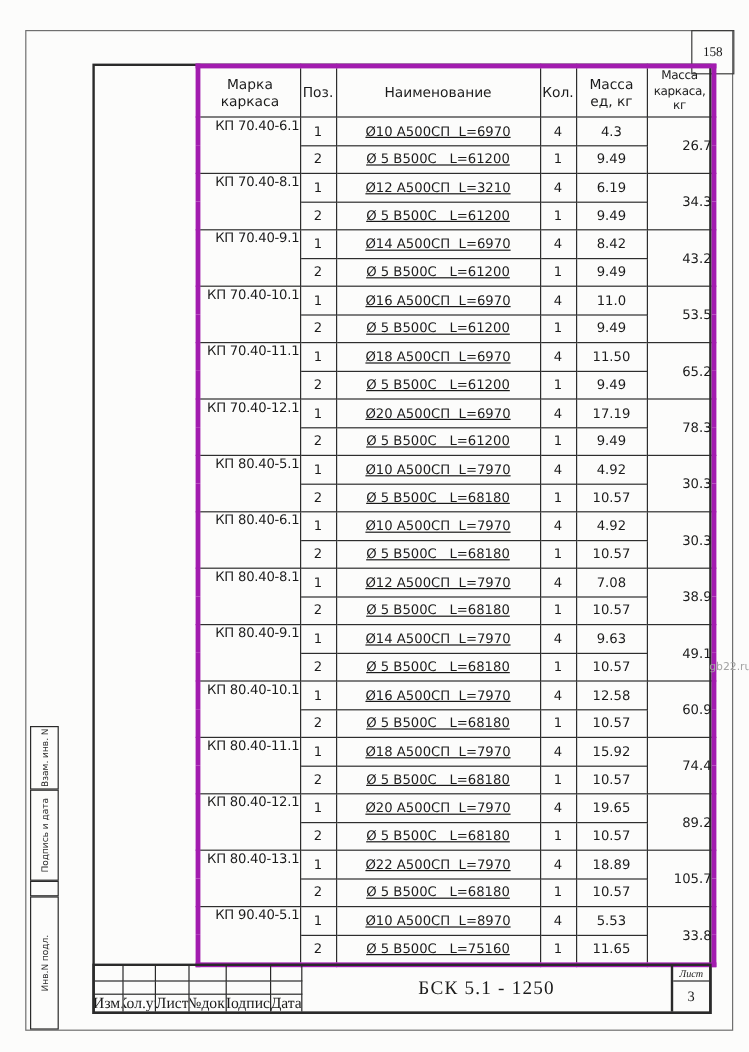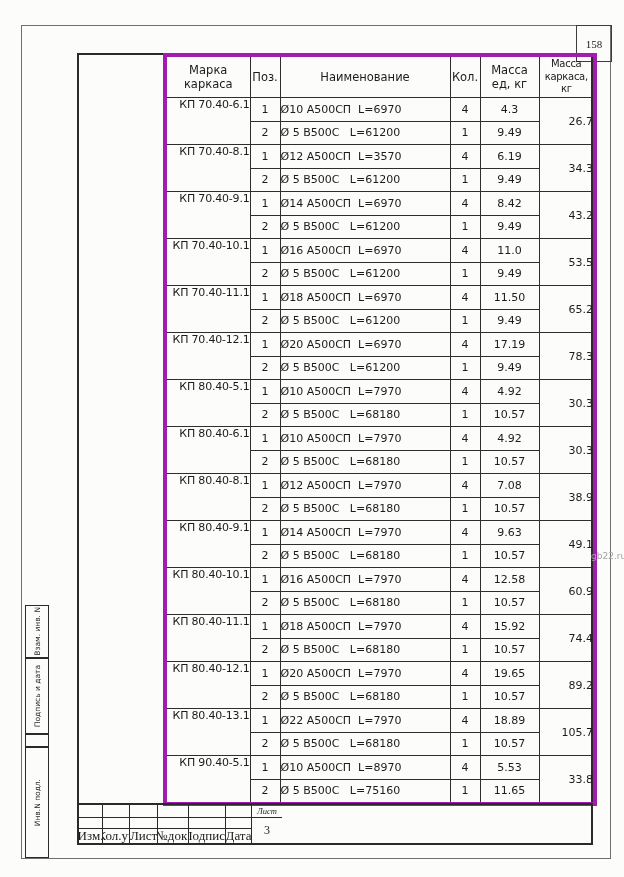--- a/index.html
+++ b/index.html
@@ -18,21 +18,21 @@
   
   .spec-table-wrap{position:absolute;left:163px;top:53px;}
   table.spec{border-collapse:collapse;table-layout:fixed;width:430px;border:4px solid #a21caf;}
   table.spec th, table.spec td{border:1px solid #2e2e2e;padding:0;overflow:hidden;}
   table.spec th{font-weight:normal;font-size:11.5px;line-height:1.25;white-space:pre-line;
         height:40px;vertical-align:middle;text-align:center;}
   table.spec th.small{font-size:10px;letter-spacing:-0.3px;}
   table.spec td{height:22.5px;font-size:11px;}
   td.mark{vertical-align:top;text-align:right;padding:4px 0 0 3px;font-size:10px;letter-spacing:-0.2px;}
   td.pos,td.qty{text-align:center;}
-  td.name{text-align:left;padding-left:10px;white-space:pre;}
+  td.name{text-align:center;padding-left:10px;white-space:pre;text-decoration:underline;}
   td.unit{text-align:center;padding-left:9px;}
   td.total{text-align:right;vertical-align:middle;font-size:11px;}
   
   .stamp{position:absolute;left:77px;top:803px;width:516px;height:42px;border:2px solid #2a2a2a;
         box-sizing:border-box;display:flex;background:transparent;}
   .stamp-columns{width:173px;display:grid;grid-template-columns:24px 27px 28px 31px 37px 26px;
         grid-template-rows:13px 11px 1fr;box-sizing:border-box;}
   .stamp-cell{border-right:1px solid #2a2a2a;border-bottom:1px solid #2a2a2a;box-sizing:border-box;}
   .stamp-cell.lbl{border-bottom:none;display:flex;align-items:center;justify-content:center;
         font-family:"Liberation Serif",serif;font-size:13px;white-space:nowrap;overflow:hidden;}
@@ -113,21 +113,21 @@
           </tr>
           <tr>
             <td class="pos">2</td>
             <td class="name">Ø 5 В500С   L=61200</td>
             <td class="qty">1</td>
             <td class="unit">9.49</td>
           </tr>
           <tr>
             <td class="mark" rowspan="2">КП 70.40-8.1</td>
             <td class="pos">1</td>
-            <td class="name">Ø12 А500СП  L=3570</td>
+            <td class="name">Ø12 А500СП  L=3210</td>
             <td class="qty">4</td>
             <td class="unit">6.19</td>
             <td class="total" rowspan="2">34.3</td>
           </tr>
           <tr>
             <td class="pos">2</td>
             <td class="name">Ø 5 В500С   L=61200</td>
             <td class="qty">1</td>
             <td class="unit">9.49</td>
           </tr>
@@ -331,20 +331,21 @@
         <div class="stamp-cell"></div>
         <div class="stamp-cell"></div>
         <div class="stamp-cell"></div>
         <div class="stamp-cell lbl">Изм.</div>
         <div class="stamp-cell lbl">Кол.уч</div>
         <div class="stamp-cell lbl">Лист</div>
         <div class="stamp-cell lbl">№док.</div>
         <div class="stamp-cell lbl">Подпись</div>
         <div class="stamp-cell lbl">Дата</div>
       </div>
+    <div class="stamp-center">БСК 5.1 - 1250</div>
     <div class="stamp-right">
       <div class="sheet-label">Лист</div>
       <div class="sheet-num">3</div>
     </div>
   </div>
 
   <div class="watermark">gb22.ru</div>
 
 </div>
 

